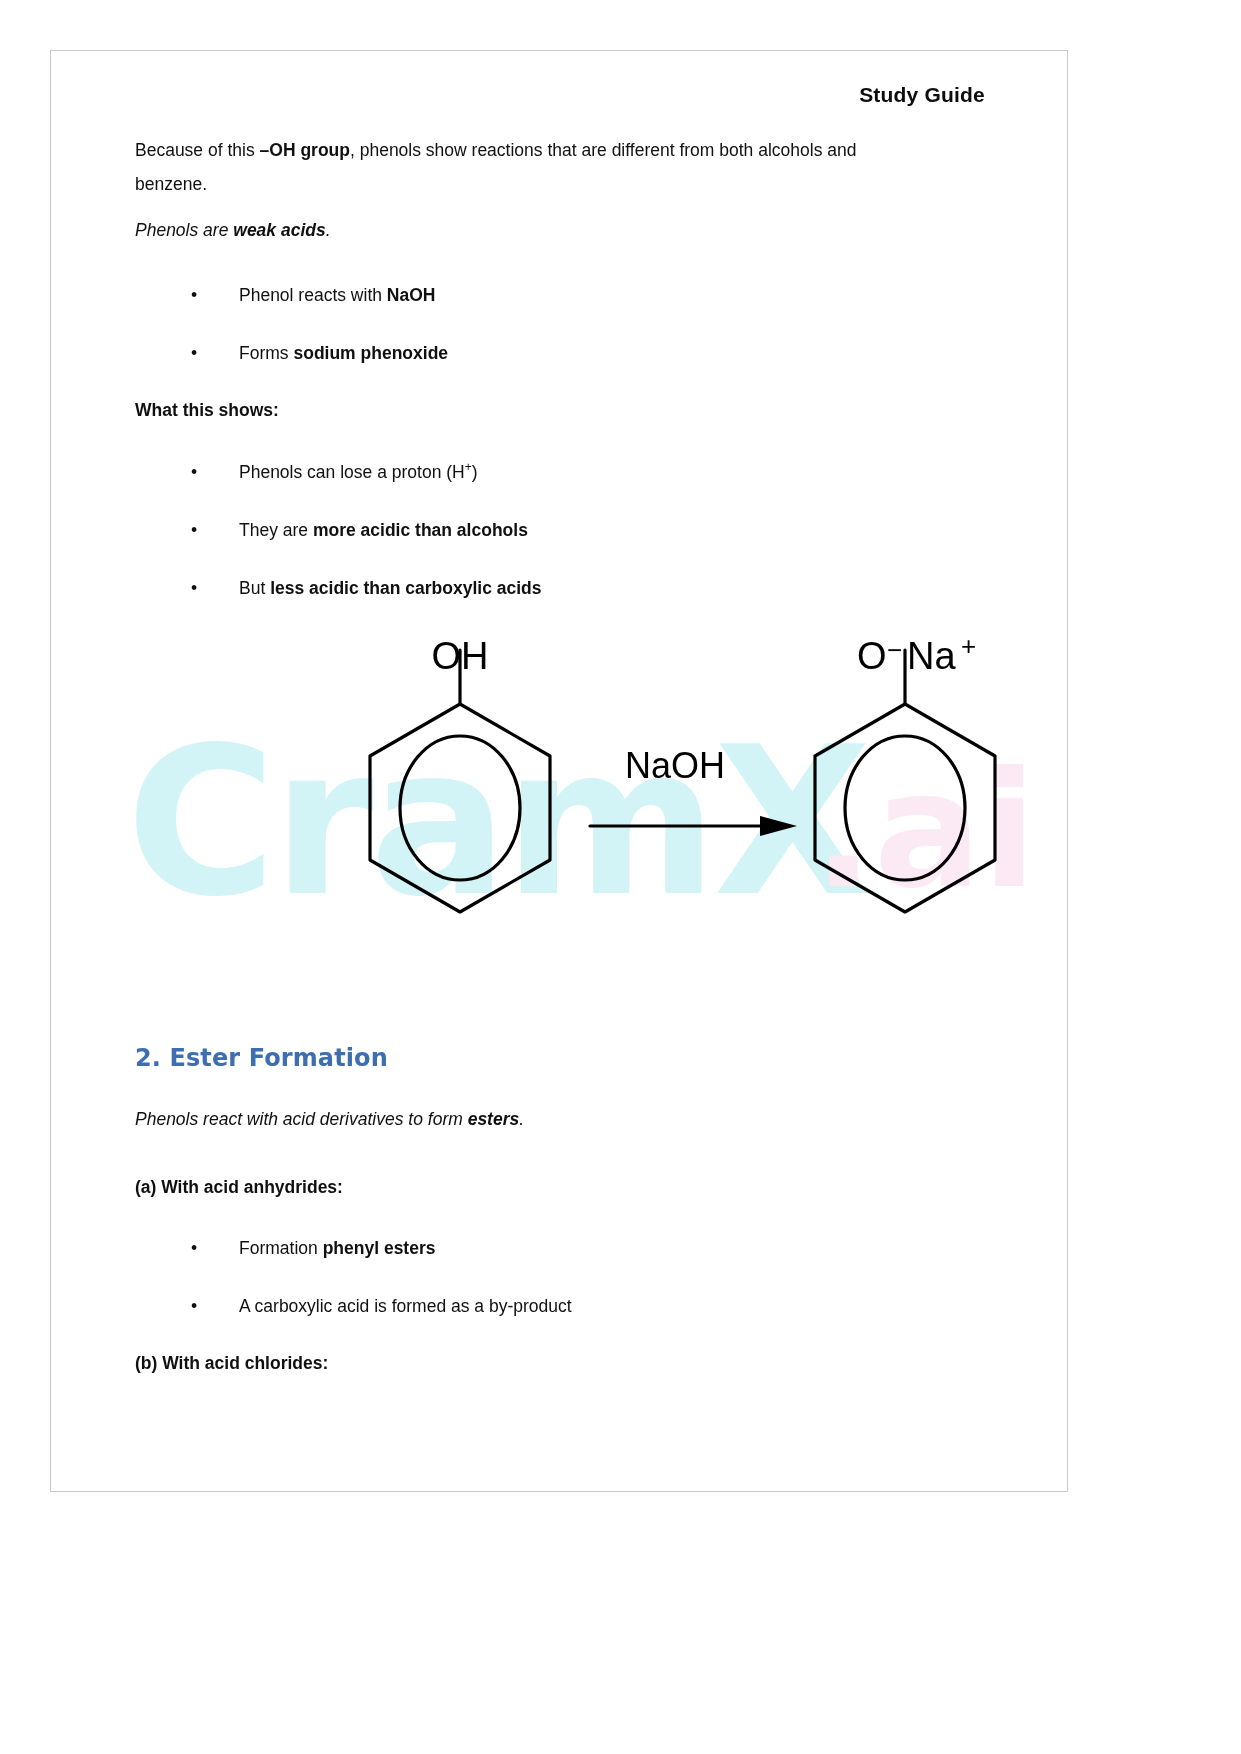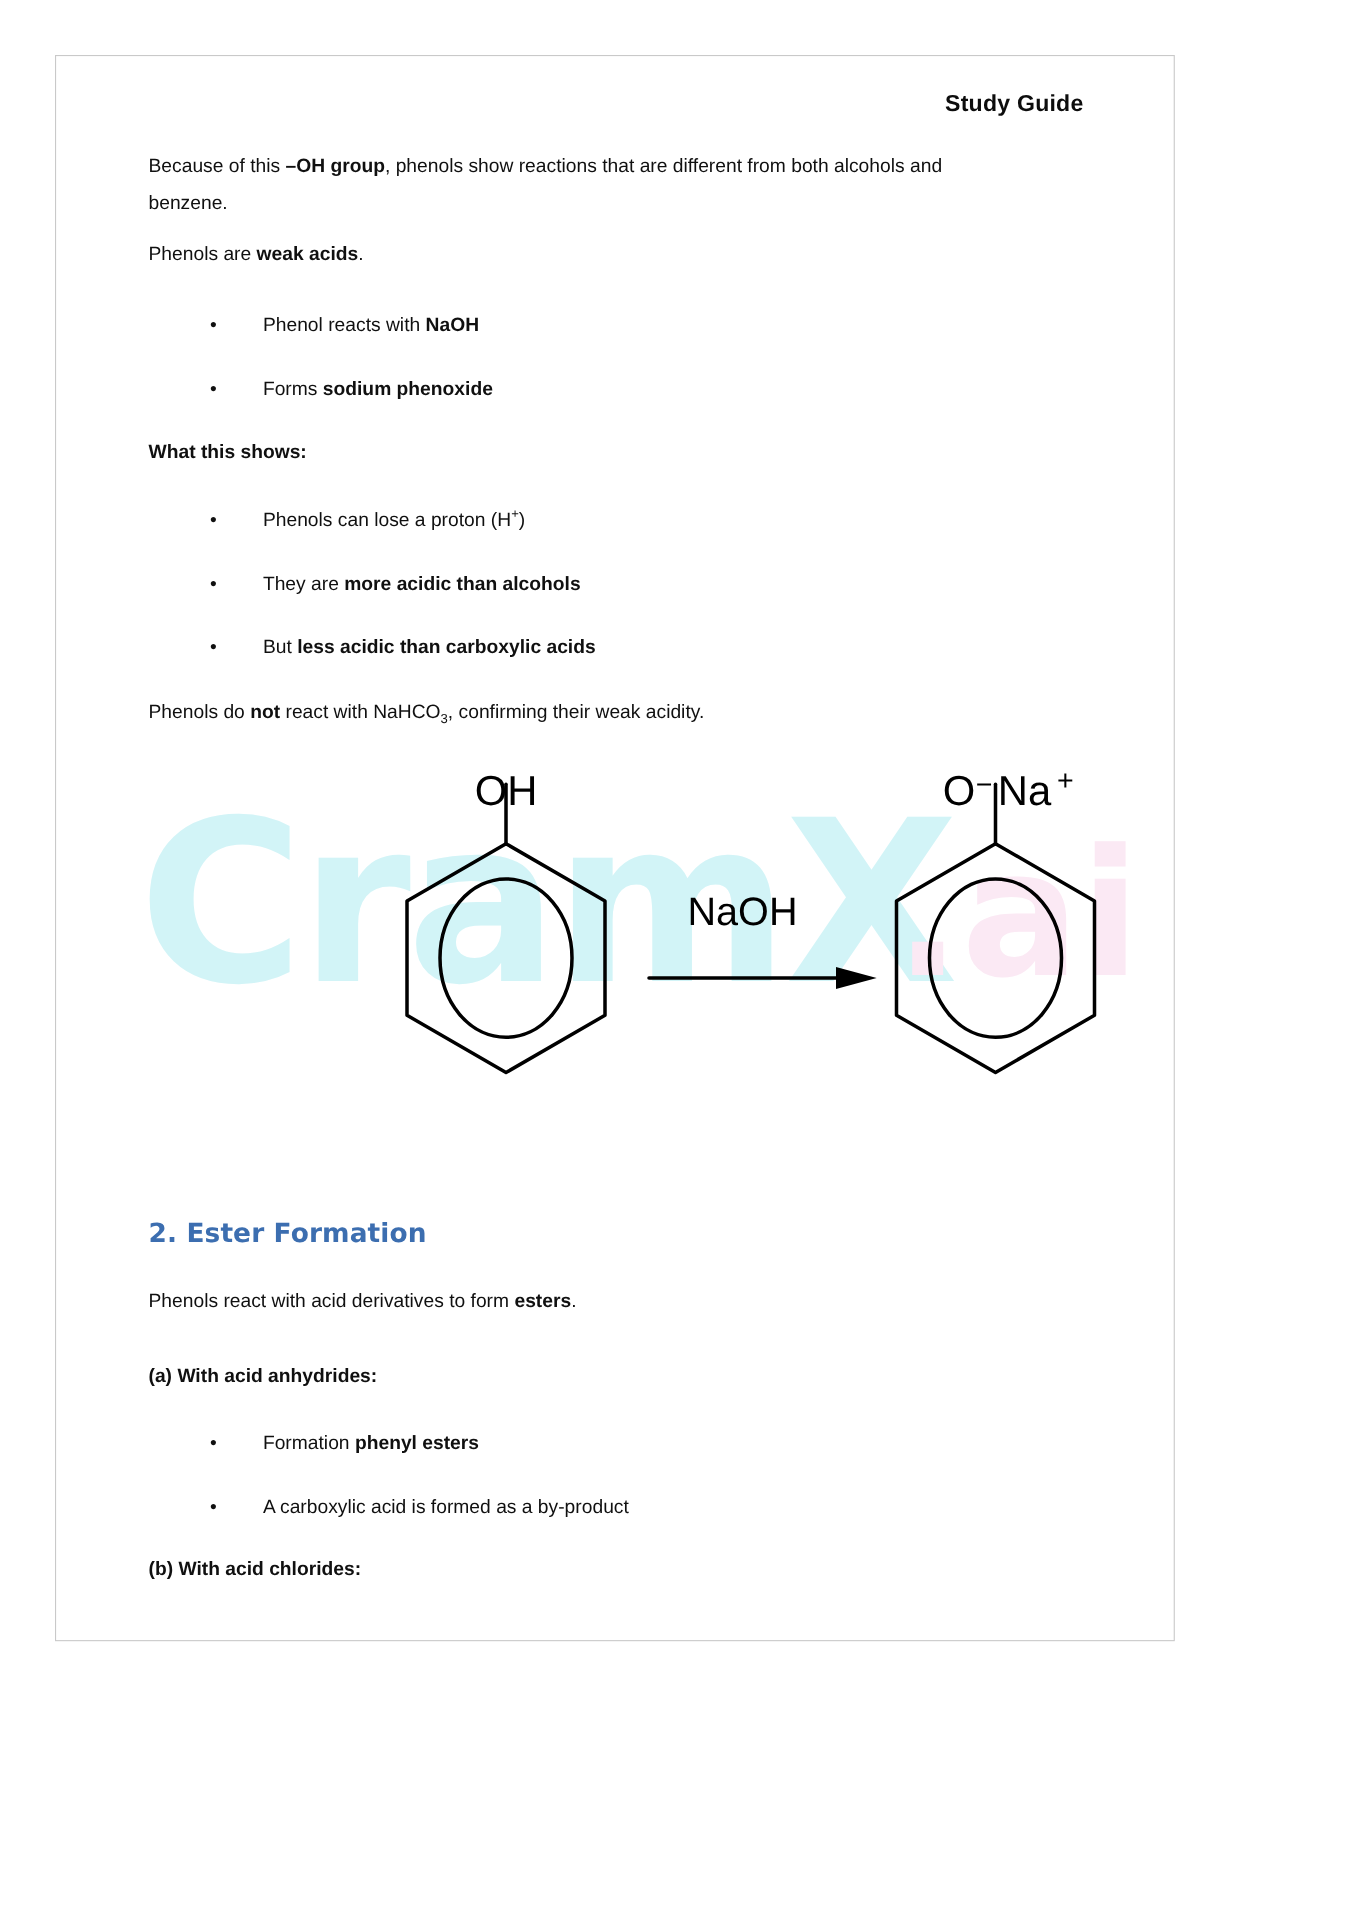--- a/index.html
+++ b/index.html
@@ -82,21 +82,21 @@
 
   h2.section {
     font-size: 24px;
     font-weight: 700;
     color: #3c6eb0;
     margin: 78px 0 30px 0;
     letter-spacing: .1px;
     font-family: "DejaVu Sans", sans-serif;
   }
 
-  p.lead  { margin: 12px 0 34px 0; }
+  p.lead  { margin: 12px 0 34px 0; font-style: italic; }
   p.label { font-weight: 700; margin: 0 0 30px 0; }
 
   ul.bul {
     list-style: none;
     margin: 0 0 26px 0;
     padding: 0;
   }
   ul.bul li {
     position: relative;
     font-size: 17.5px;
@@ -172,21 +172,20 @@
         <span class="dot">•</span><span>Phenols can lose a proton (H</span><sup class="ch">+</sup><span>)</span>
       </li>
       <li>
         <span class="dot">•</span><span>They are </span><b>more acidic than alcohols</b>
       </li>
       <li>
         <span class="dot">•</span><span>But </span><b>less acidic than carboxylic acids</b>
       </li>
     </ul>
 
-    <p class="para" style="margin-top:28px"><span>Phenols do </span><b>not</b><span> react with NaHCO</span><sub class="ch">3</sub><span>, confirming their weak acidity.</span></p>
 
     <div class="scheme">
       <svg width="900" height="330" viewBox="0 0 900 330" xmlns="http://www.w3.org/2000/svg" aria-hidden="true">
         <g fill="none" stroke="#000000" stroke-width="3.2" stroke-linecap="round" stroke-linejoin="round">
 
           <polygon points="235,120 325,68 415,120 415,224 325,276 235,224"></polygon>
           <ellipse cx="325" cy="172" rx="60" ry="72"></ellipse>
 
           <line x1="325" y1="68" x2="325" y2="14"></line>
 

